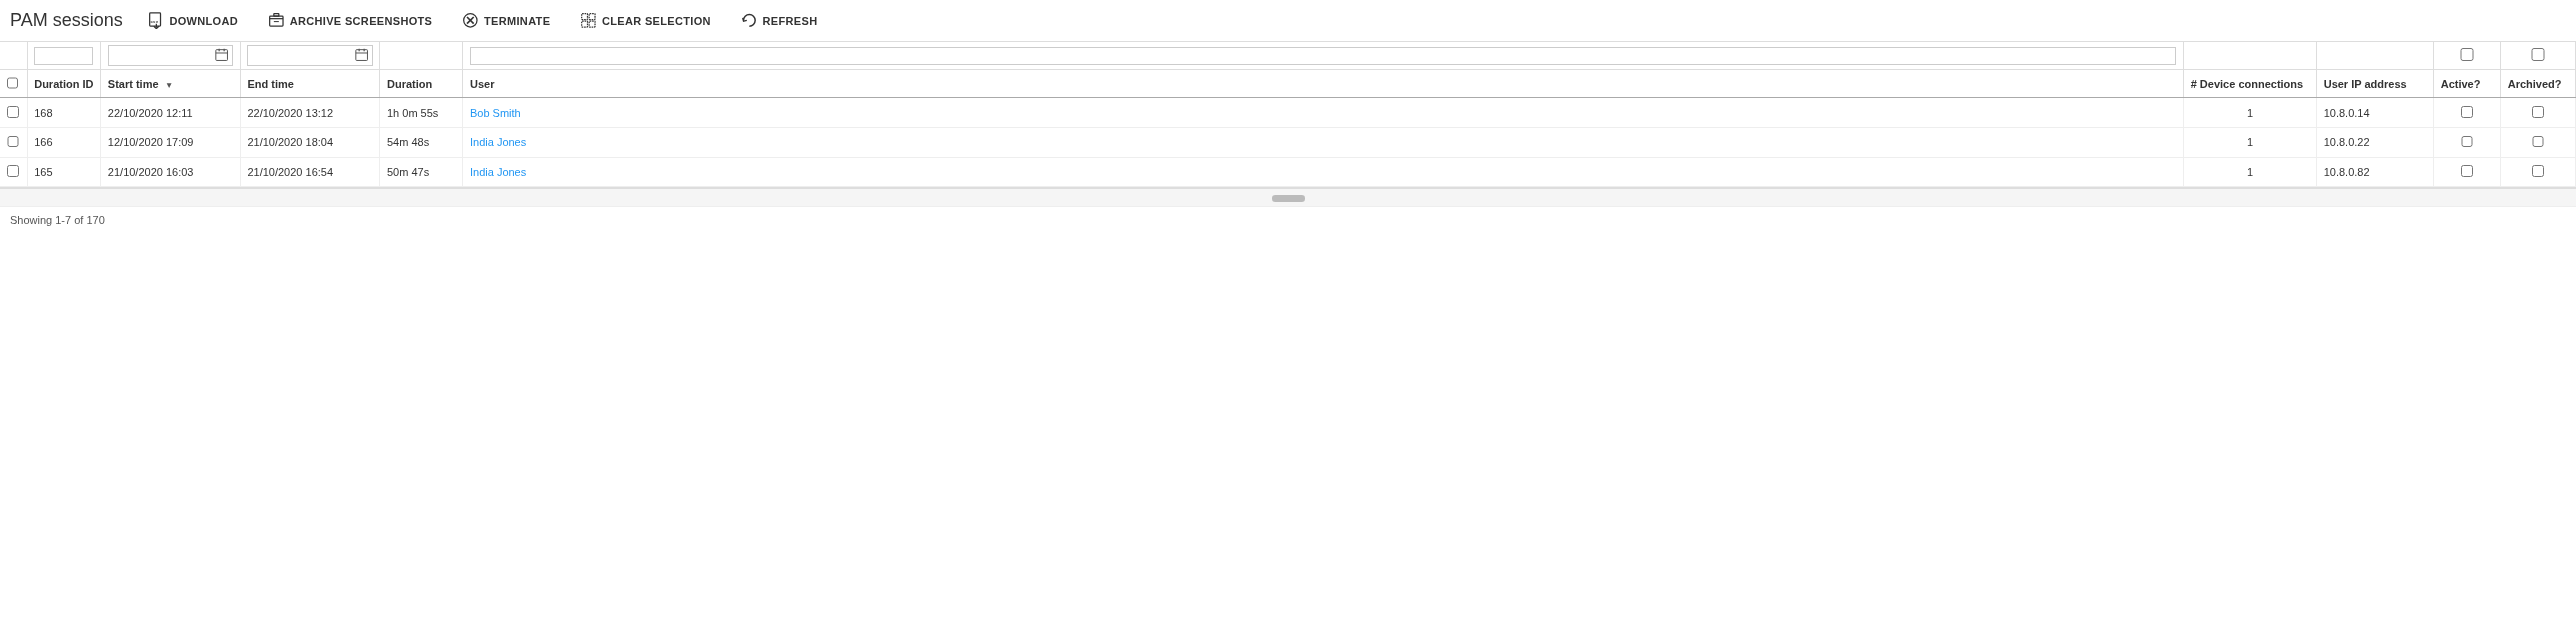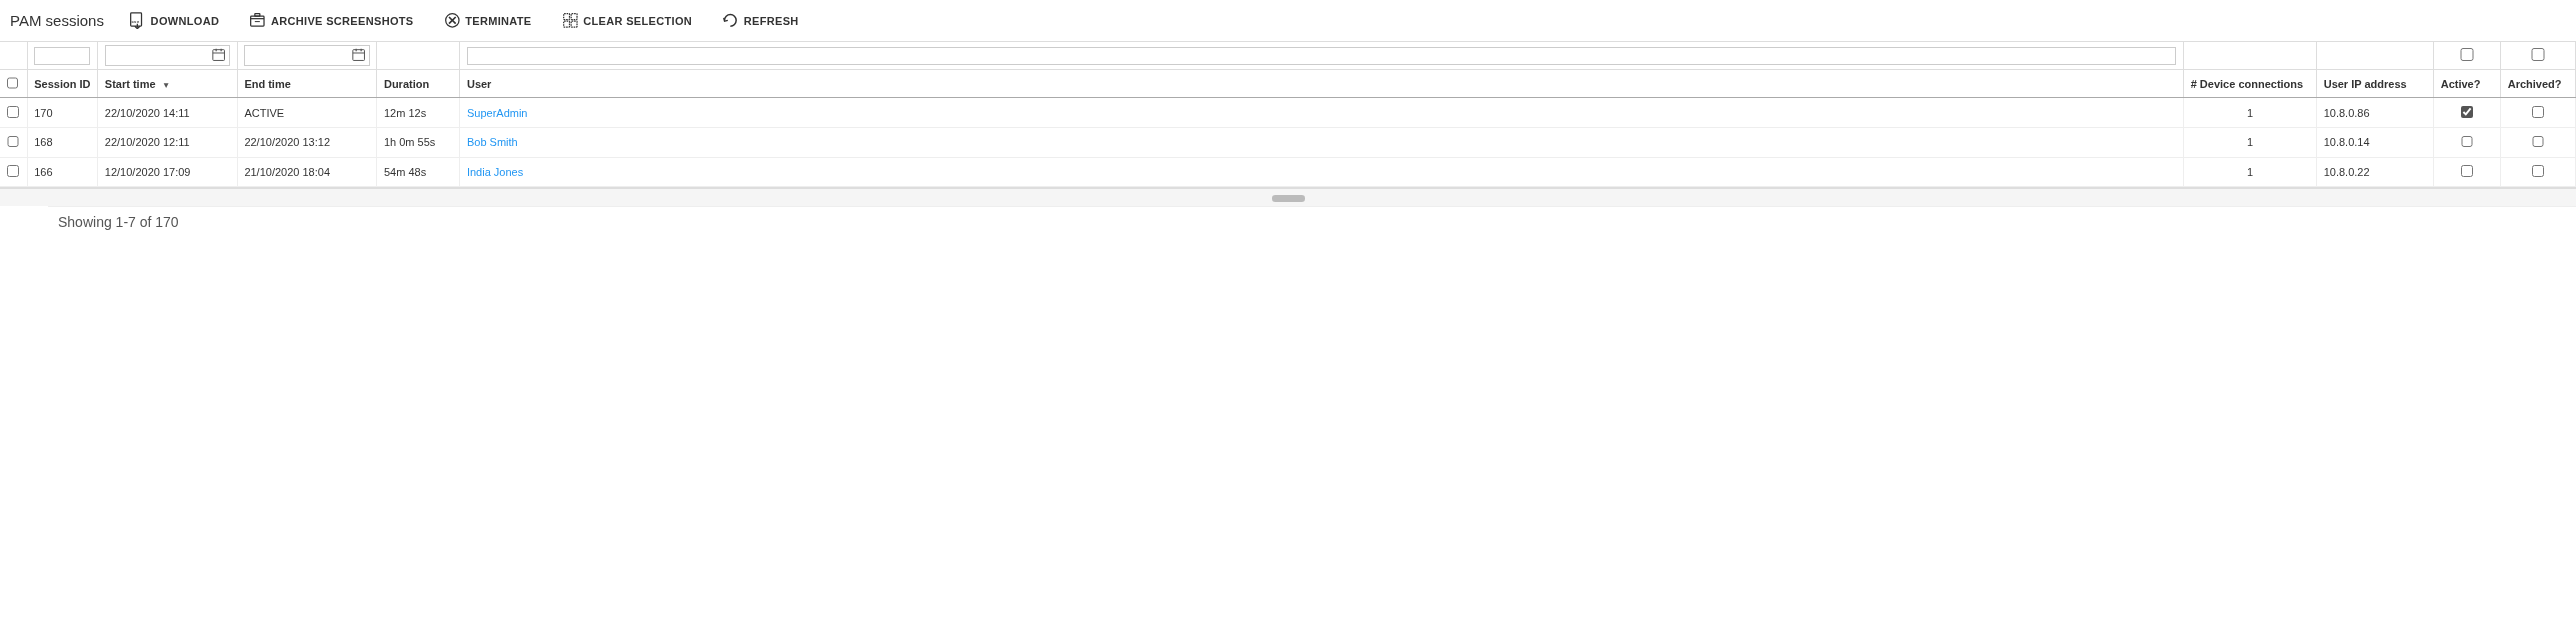--- a/index.html
+++ b/index.html
@@ -11,21 +11,21 @@
     }
     .toolbar {
       display: flex;
       align-items: center;
       padding: 0 10px;
       height: 42px;
       border-bottom: 0.8px solid #ddd;
       gap: 20px;
     }
     .toolbar-title {
-      font-size: 15px;
+      font-size: 18px;
       font-weight: 400;
       color: #333;
       white-space: nowrap;
     }
     .toolbar-btn {
       display: flex;
       align-items: center;
       gap: 5px;
       cursor: pointer;
       background: none;
@@ -118,24 +118,23 @@
     .col-session { width: 58px; }
     .col-start { width: 133px; }
     .col-end { width: 133px; }
     .col-dur { width: 83px; }
     .col-devices { width: 133px; text-align: center; }
     .col-ip { width: 117px; }
     .col-active { width: 67px; text-align: center; }
     .col-archived { width: 75px; text-align: center; }
     .status-footer {
       padding: 6.7px 10px;
-      font-size: 14px;
+      font-size: 11px;
       color: #555;
       border-top: 0.8px solid #eee;
-      margin-left: 48px;
     }
     .scrollbar-row {
       text-align: center;
       padding: 2.5px 0;
       background: #f5f5f5;
       border-top: 0.8px solid #ddd;
     }
     .scroll-thumb {
       display: inline-block;
       width: 33px;
@@ -260,21 +259,21 @@
         <td style="text-align:center;">
           <input type="checkbox" style="width: 13.3px; height: 13.3px;">
         </td>
       </tr>
 
       <tr class="header-row">
         <th class="checkbox-col">
           <input type="checkbox" style="">
         </th>
         <th class="col-session">
-          <span>Session ID</span>
+          <span>Duration ID</span>
         </th>
         <th class="col-start">
           <span>Start time</span>
           <span class="sort-arrow">▼</span>
         </th>
         <th class="col-end">
           <span>End time</span>
         </th>
         <th class="col-dur">
           <span>Duration</span>
@@ -290,32 +289,20 @@
         </th>
         <th class="col-active">
           <span>Active?</span>
         </th>
         <th class="col-archived">
           <span>Archived?</span>
         </th>
       </tr>
     </thead>
     <tbody id="table-body">
-    <tr>
-          <td class="checkbox-col"><input type="checkbox" style=""></td>
-          <td class="col-session">170</td>
-          <td class="col-start">22/10/2020 14:11</td>
-          <td class="col-end">ACTIVE</td>
-          <td class="col-dur">12m 12s</td>
-          <td><a class="link-user" href="#">SuperAdmin</a></td>
-          <td class="col-devices" style="text-align: center;">1</td>
-          <td class="col-ip">10.8.0.86</td>
-          <td class="col-active" style="text-align: center;"><input type="checkbox" checked="" style="accent-color: rgb(85, 85, 85);"></td>
-          <td class="col-archived" style="text-align: center;"><input type="checkbox" style=""></td>
-        </tr>
         <tr>
           <td class="checkbox-col"><input type="checkbox" style=""></td>
           <td class="col-session">168</td>
           <td class="col-start">22/10/2020 12:11</td>
           <td class="col-end">22/10/2020 13:12</td>
           <td class="col-dur">1h 0m 55s</td>
           <td><a class="link-user" href="#">Bob Smith</a></td>
           <td class="col-devices" style="text-align: center;">1</td>
           <td class="col-ip">10.8.0.14</td>
           <td class="col-active" style="text-align: center;"><input type="checkbox" style=""></td>
@@ -326,20 +313,32 @@
           <td class="col-session">166</td>
           <td class="col-start">12/10/2020 17:09</td>
           <td class="col-end">21/10/2020 18:04</td>
           <td class="col-dur">54m 48s</td>
           <td><a class="link-user" href="#">India Jones</a></td>
           <td class="col-devices" style="text-align: center;">1</td>
           <td class="col-ip">10.8.0.22</td>
           <td class="col-active" style="text-align: center;"><input type="checkbox" style=""></td>
           <td class="col-archived" style="text-align: center;"><input type="checkbox" style=""></td>
         </tr>
+        <tr>
+          <td class="checkbox-col"><input type="checkbox" style=""></td>
+          <td class="col-session">165</td>
+          <td class="col-start">21/10/2020 16:03</td>
+          <td class="col-end">21/10/2020 16:54</td>
+          <td class="col-dur">50m 47s</td>
+          <td><a class="link-user" href="#">India Jones</a></td>
+          <td class="col-devices" style="text-align: center;">1</td>
+          <td class="col-ip">10.8.0.82</td>
+          <td class="col-active" style="text-align: center;"><input type="checkbox" style=""></td>
+          <td class="col-archived" style="text-align: center;"><input type="checkbox" style=""></td>
+        </tr>
       </tbody>
   </table>
 </div>
 
 <div class="scrollbar-row">
   <div class="scroll-thumb"></div>
 </div>
 
 <div class="status-footer">
   <span>Showing 1-7 of 170</span>

